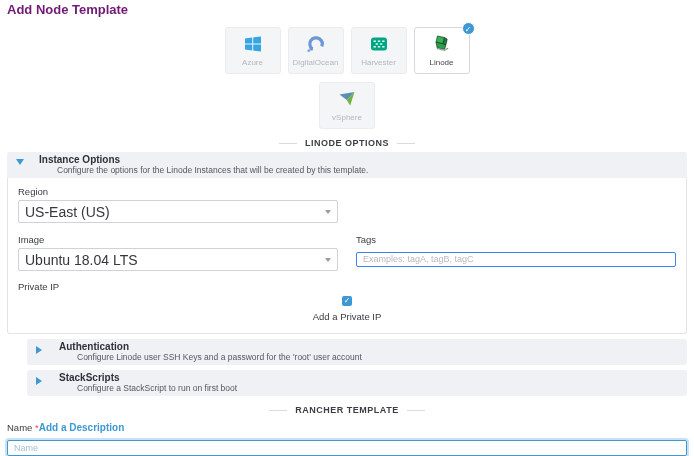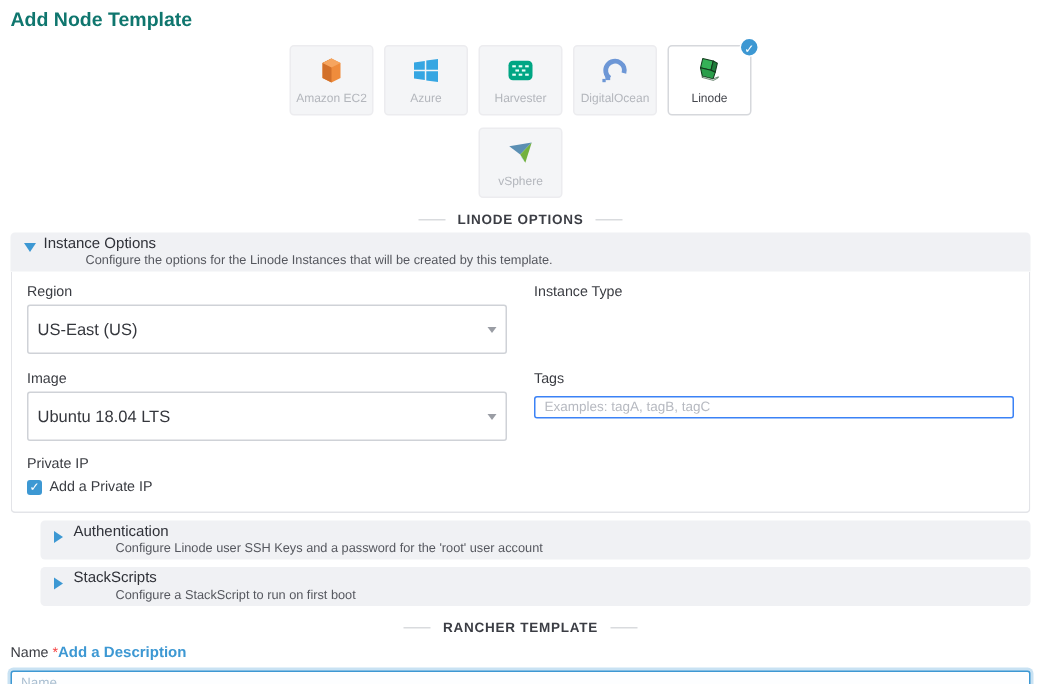--- a/index.html
+++ b/index.html
@@ -1,20 +1,20 @@
 <!DOCTYPE html>
 <html><head>
 <meta charset="utf-8">
 <style>
   * { margin:0; padding:0; box-sizing:border-box; }
   html,body { width:694px; height:456px; background:#fff; overflow:hidden;
     font-family:"Liberation Sans", sans-serif; color:#35373d; }
   .page { padding:5px 7px; }
 
-  .page-title { font-size:13px; font-weight:700; color:#0f766e; margin-bottom:10px; }
+  .page-title { font-size:13px; font-weight:700; color:#701a75; margin-bottom:10px; }
 
   
   .tiles-row { display:flex; justify-content:center; gap:7px; }
   .tiles-row + .tiles-row { margin-top:8px; }
   .tile { width:56px; height:47px; background:#f4f5f7; border:1px solid #ececef;
     border-radius:3px; position:relative; display:flex; flex-direction:column;
     align-items:center; justify-content:center; gap:4px; cursor:pointer; }
   .tile.selected { background:#fff; border-color:#d6d8dc; }
   .tile .glyph { height:20px; display:flex; align-items:center; }
   .tile-label { font-size:8px; color:#b3b6bc; white-space:nowrap; }
@@ -33,38 +33,38 @@
   
   .acc-header { background:#f0f1f4; border-radius:3px; padding:2px 8px 3px 22px;
     position:relative; cursor:pointer; }
   .acc-header.open { border-radius:3px 3px 0 0; }
   .acc + .acc, .acc-gap { margin-top:5px;padding-left:20px; }
   .arrow { position:absolute; left:9px; top:7px; width:0; height:0; }
   .arrow.down { border-left:4px solid transparent; border-right:4px solid transparent;
     border-top:6px solid #3d98d3; }
   .arrow.right { border-top:4px solid transparent; border-bottom:4px solid transparent;
     border-left:6px solid #3d98d3; }
-  .acc-title { font-size:10px; font-weight:400; color:#2f3138; line-height:11px; }
+  .acc-title { font-size:10px; font-weight:700; color:#2f3138; line-height:11px;margin-left:10px; }
   .acc-sub { font-size:8.5px; color:#55575e; line-height:10px;margin-left:28px; }
   .acc-body { border:1px solid #e3e4e8; border-top:none; border-radius:0 0 3px 3px;
     padding:8px 10px 11px; background:#fff; }
 
   
   .form-grid { display:grid; grid-template-columns:1fr 1fr; column-gap:18px; row-gap:11px; }
   .field-label { display:block; font-size:9.5px; color:#3a3c42; margin-bottom:3px; }
-  .select { height:33px; border:1px solid #cfd2d7; border-radius:2px; background:#fff;
-    font-size:11px; color:#35373d; display:flex; align-items:center;
+  .select { height:23px; border:1px solid #cfd2d7; border-radius:2px; background:#fff;
+    font-size:14px; color:#35373d; display:flex; align-items:center;
     justify-content:space-between; padding:0 6px; cursor:pointer; }
   .chev { width:0; height:0; border-left:3px solid transparent;
     border-right:3px solid transparent; border-top:4px solid #9a9da4; }
   input.text-input { width:100%; height:15px; border:1px solid #3b82f6; border-radius:2px;
     font-size:9px; color:#35373d; padding:0 6px; font-family:"Liberation Sans",sans-serif; }
   input.text-input::placeholder { color:#b7bac1; }
   .private-ip { margin-top:10px; }
-  .checkbox-row { display:flex; align-items:center; gap:5px; margin-top:4px; cursor:pointer; }
+  .checkbox-row { display:flex; align-items:center; gap:5px; margin-top:4px; cursor:pointer;flex-direction:column; }
   .checkbox { width:10px; height:10px; background:#3d98d3; border-radius:2px; color:#fff;
     font-size:8px; line-height:10px; text-align:center; }
   .checkbox:after { content:"\2713"; }
   .checkbox-label { font-size:9.5px; color:#3a3c42; }
 
   
   .name-row { display:flex; justify-content:flex-start; align-items:flex-end;
     margin:7px 0 4px; }
   .name-label { font-size:9.5px; color:#3a3c42; }
   .req { color:#f64747; }
@@ -80,66 +80,56 @@
 
 <div class="page">
 
   <div class="page-title">Add Node Template</div>
 
   
   <div class="tiles-row">
     <div class="tile">
       <span class="glyph">
         <svg width="20" height="20" viewBox="0 0 20 20">
-            <path fill="#ef8c3c" d="M10 2l6 3v10l-6 3-6-3V5z"></path>
-            <path fill="#d2702a" d="M10 2v16l-6-3V5z"></path>
-            <path fill="#f6a55f" d="M10 2l6 3-6 3-6-3z"></path>
-          </svg>
-      </span>
-      <span class="tile-label">Amazon EC2</span>
-    </div>
-    <div class="tile">
-      <span class="glyph">
-        <svg width="20" height="20" viewBox="0 0 20 20">
             <polygon fill="#36a6e2" points="2,4.6 9.2,3.6 9.2,9.5 2,9.5"></polygon>
             <polygon fill="#36a6e2" points="10.2,3.4 18,2.4 18,9.5 10.2,9.5"></polygon>
             <polygon fill="#36a6e2" points="2,10.5 9.2,10.5 9.2,16.4 2,15.4"></polygon>
             <polygon fill="#36a6e2" points="10.2,10.5 18,10.5 18,17.6 10.2,16.6"></polygon>
           </svg>
       </span>
       <span class="tile-label">Azure</span>
+    </div>
+    <div class="tile">
+      <span class="glyph">
+        <svg width="20" height="20" viewBox="0 0 20 20">
+            <circle cx="10" cy="10" r="6.2" fill="none" stroke="#6d97d6" stroke-width="3.2" stroke-dasharray="27 12" transform="rotate(125 10 10)"></circle>
+            <rect x="3.6" y="13.2" width="3.2" height="3.2" fill="#6d97d6"></rect>
+            <rect x="1.6" y="15.6" width="2.2" height="2.2" fill="#6d97d6"></rect>
+          </svg>
+      </span>
+      <span class="tile-label">DigitalOcean</span>
     </div>
     <div class="tile">
       <span class="glyph">
         <svg width="20" height="20" viewBox="0 0 20 20">
             <rect x="2" y="3.5" width="16" height="13" rx="3" fill="#00a684"></rect>
             <g fill="#eafff8">
               <rect x="4.5" y="6.5" width="2.4" height="1.4"></rect>
               <rect x="8.8" y="6.5" width="2.4" height="1.4"></rect>
               <rect x="13.1" y="6.5" width="2.4" height="1.4"></rect>
               <rect x="6.6" y="9.3" width="2.4" height="1.4"></rect>
               <rect x="10.9" y="9.3" width="2.4" height="1.4"></rect>
               <rect x="4.5" y="12.1" width="2.4" height="1.4"></rect>
               <rect x="8.8" y="12.1" width="2.4" height="1.4"></rect>
               <rect x="13.1" y="12.1" width="2.4" height="1.4"></rect>
             </g>
           </svg>
       </span>
       <span class="tile-label">Harvester</span>
     </div>
-    <div class="tile">
-      <span class="glyph">
-        <svg width="20" height="20" viewBox="0 0 20 20">
-            <circle cx="10" cy="10" r="6.2" fill="none" stroke="#6d97d6" stroke-width="3.2" stroke-dasharray="27 12" transform="rotate(125 10 10)"></circle>
-            <rect x="3.6" y="13.2" width="3.2" height="3.2" fill="#6d97d6"></rect>
-            <rect x="1.6" y="15.6" width="2.2" height="2.2" fill="#6d97d6"></rect>
-          </svg>
-      </span>
-      <span class="tile-label">DigitalOcean</span>
-    </div>
     <div class="tile selected">
       <span class="check-badge">✓</span>
       <span class="glyph">
         <svg width="20" height="20" viewBox="0 0 20 20">
             <g stroke="#12391c" stroke-width="0.7" stroke-linejoin="round">
               <polygon fill="#35b257" points="5.5,2 12.5,3.6 11,9.8 4,8.2"></polygon>
               <polygon fill="#1d7c3a" points="11,9.8 12.5,3.6 15.2,5.2 13.8,11.2"></polygon>
               <polygon fill="#2a9e4a" points="4,8.2 11,9.8 13.8,11.2 12.4,15.6 5.2,13.8"></polygon>
             </g>
             <polygon fill="#f4fff6" stroke="#12391c" stroke-width="0.4" points="5.2,13.8 12.4,15.6 16,14.2 15.6,15 12.6,16.6 5,14.6"></polygon>
@@ -178,21 +168,20 @@
     <div class="acc-body">
       <div class="form-grid">
         <div class="field">
           <label class="field-label">Region</label>
           <div class="select">
             <span>US-East (US)</span>
             <span class="chev"></span>
           </div>
         </div>
         <div class="field">
-          <label class="field-label">Instance Type</label>
         </div>
         <div class="field">
           <label class="field-label">Image</label>
           <div class="select">
             <span>Ubuntu 18.04 LTS</span>
             <span class="chev"></span>
           </div>
         </div>
         <div class="field">
           <label class="field-label">Tags</label>

